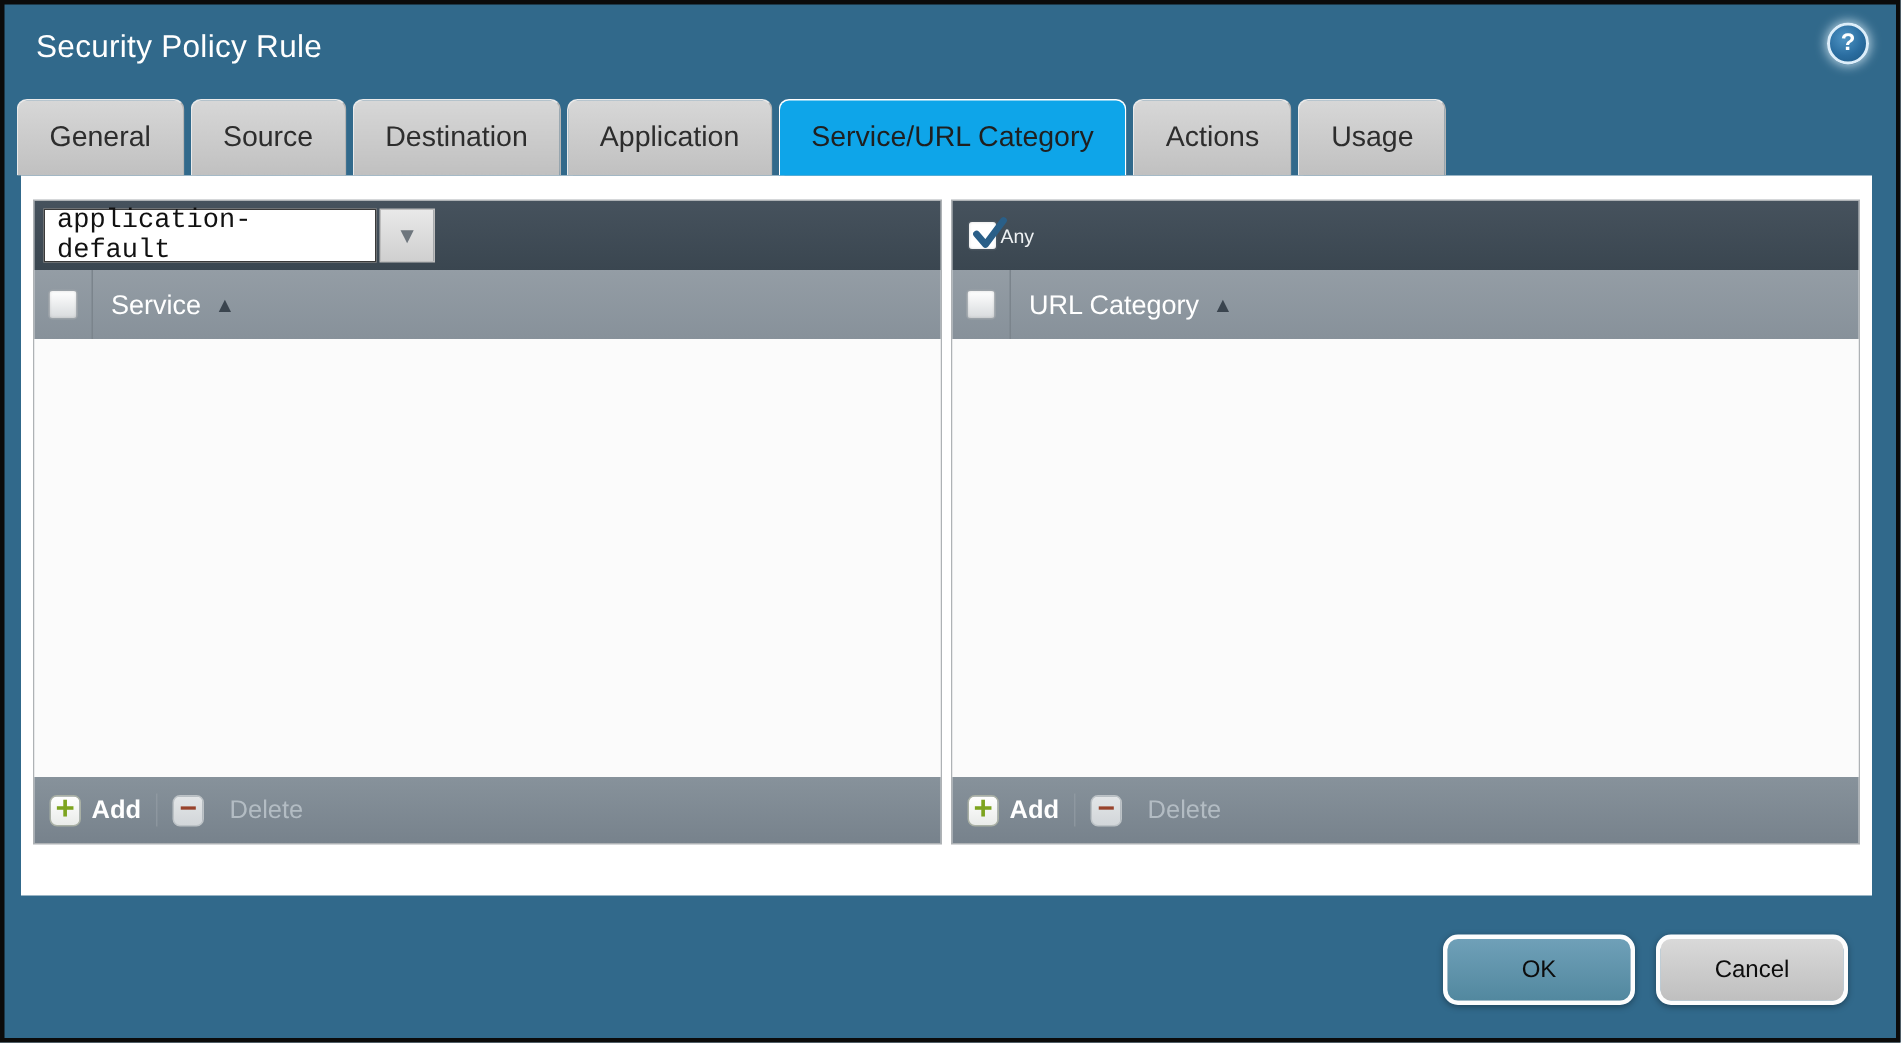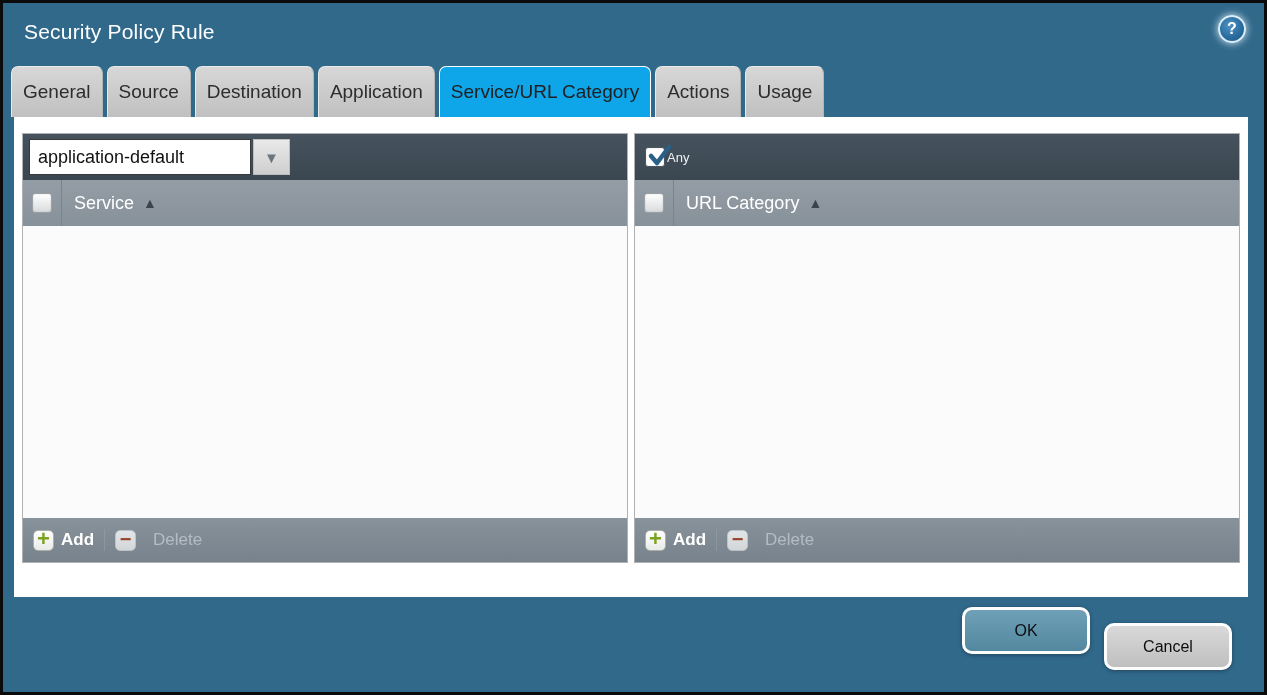--- a/index.html
+++ b/index.html
@@ -23,21 +23,21 @@
     background:radial-gradient(circle at 40% 35%, #4f94c4 0%, #2a6da0 55%, #1d5884 100%);
     border:2px solid #ddeefa;
     box-shadow:0 0 7px 1px rgba(230,245,255,.75);
     color:#ffffff; font-size:16px; font-weight:bold;
     display:flex; align-items:center; justify-content:center; cursor:pointer;
   }
 
   
   .tabs { display:flex; gap:4px; padding-left:8px; height:51px; }
   .tab {
-    display:flex; align-items:center; padding:0 11px;
+    display:flex; align-items:center; padding:0 21px;
     background:linear-gradient(#d7d7d7, #c0c0c0);
     border-radius:7px 7px 0 0;
     border-top:1px solid #eaeaea; border-left:1px solid #eaeaea; border-right:1px solid #b5b5b5;
     color:#2d2d2d; font-size:19px; cursor:pointer; white-space:nowrap;
   }
   .tab.active {
     background:#0ea5e9; border-top:1px solid #ffffff; border-left:1px solid #ffffff;
     border-right:1px solid #ffffff; color:#1f1f1f;
   }
 
@@ -50,21 +50,21 @@
     flex:1; height:430px; display:flex; flex-direction:column;
     border:1px solid #aeb2b5; background:#fbfbfb;
   }
   .panel-toolbar {
     height:46px; background:linear-gradient(#46525d, #3a4650);
     display:flex; align-items:center; padding:0 6px; flex:0 0 auto;
   }
   .select-box {
     width:222px; height:36px; background:#ffffff; border:1px solid #3a3a3a;
     display:flex; align-items:center; padding:0 8px;
-    font-size:18px; color:#111; cursor:pointer;
+    font-size:18px; color:#111; cursor:pointer;font-family:Liberation Mono, monospace;
   }
   .select-arrow-btn {
     width:37px; height:36px; margin-left:2px;
     background:linear-gradient(#e9e9e9,#cfcfcf); border:1px solid #bdbdbd;
     display:flex; align-items:center; justify-content:center; cursor:pointer;
     color:#6e767d; font-size:15px;
   }
   .col-header {
     height:46px; background:linear-gradient(#949da5,#87919a);
     display:flex; align-items:center; flex:0 0 auto;
@@ -114,21 +114,21 @@
 
   
   .dialog-actions { position:absolute; right:32px; bottom:22px; display:flex; gap:14px; }
   .action-btn {
     width:128px; height:47px; border-radius:10px; border:3px solid #fdfdfd;
     font-family:"Liberation Sans", sans-serif;
     font-size:16px; color:#0d0d0d; cursor:pointer;
     box-shadow:0 1px 4px rgba(0,0,0,.35);
   }
   .ok { background:linear-gradient(#6fa0b8,#52889f); }
-  .cancel { background:linear-gradient(#d9d9d9,#bfbfbf);margin-top:16px; }
+  .cancel { background:linear-gradient(#d9d9d9,#bfbfbf); }
 </style>
 </head>
 <body>
 
 <div class="dialog">
 
   <div class="titlebar">
     <div class="title">Security Policy Rule</div>
     <div class="help-btn">
       <span>?</span>

